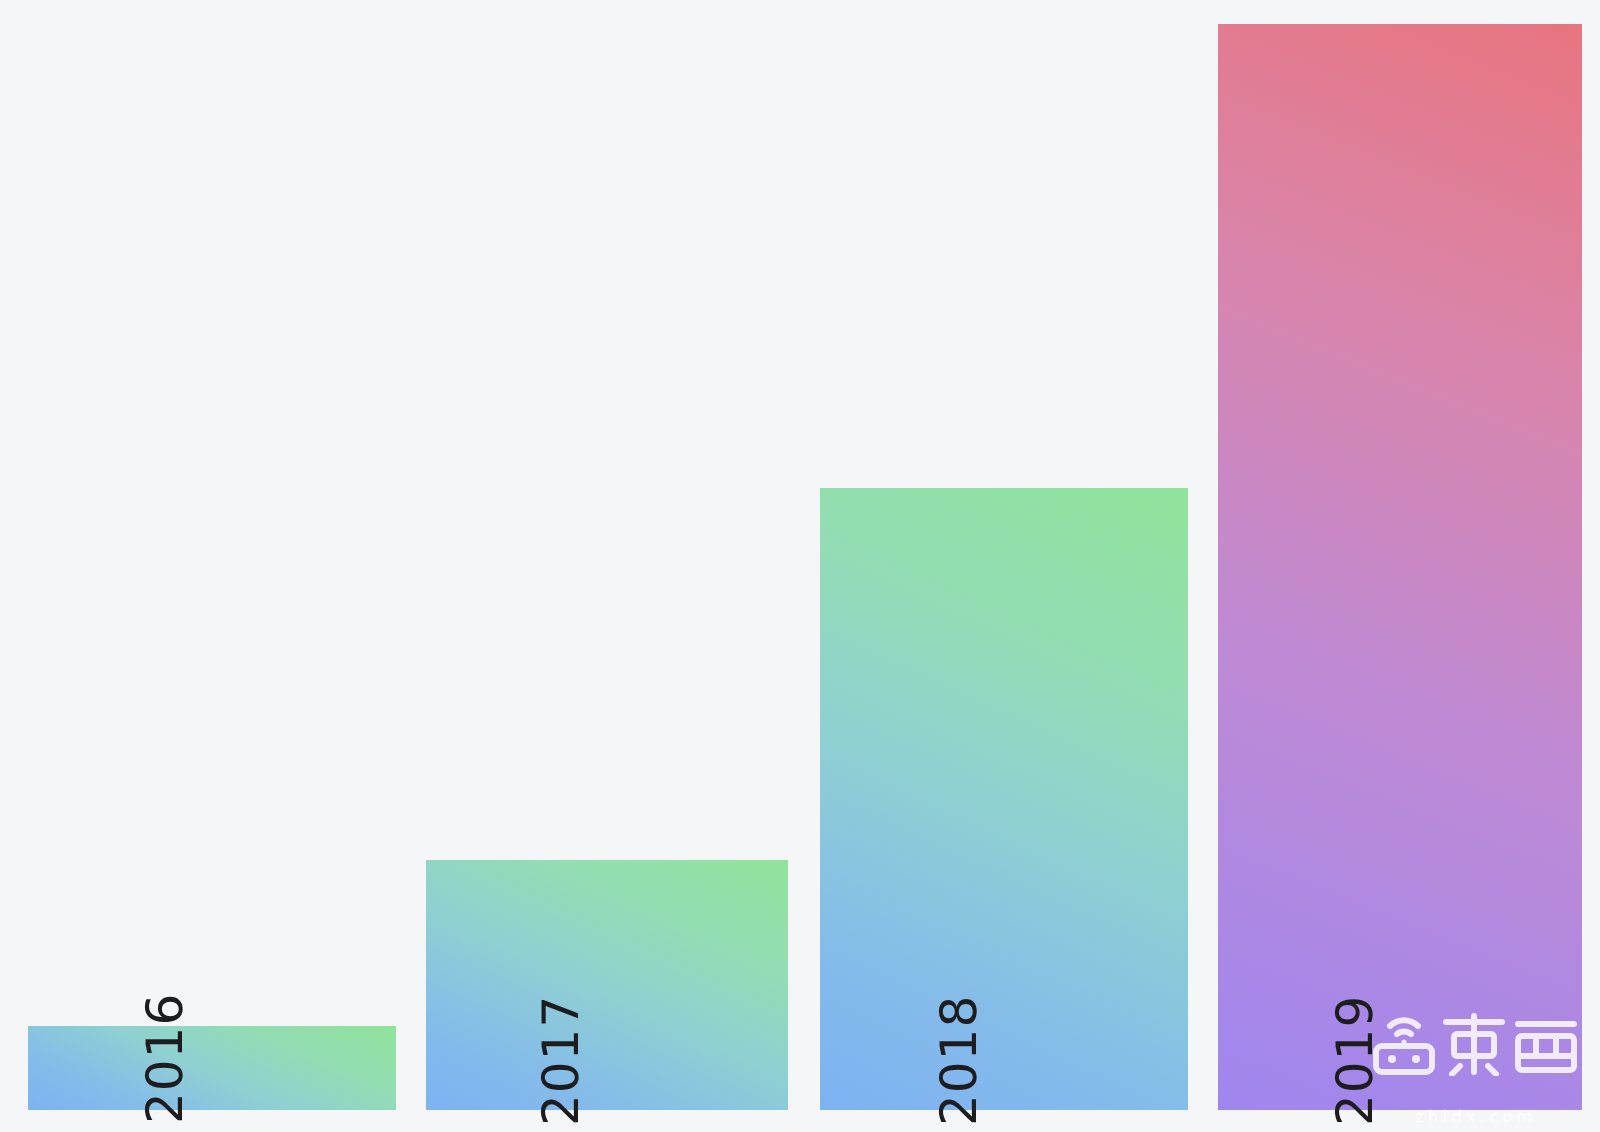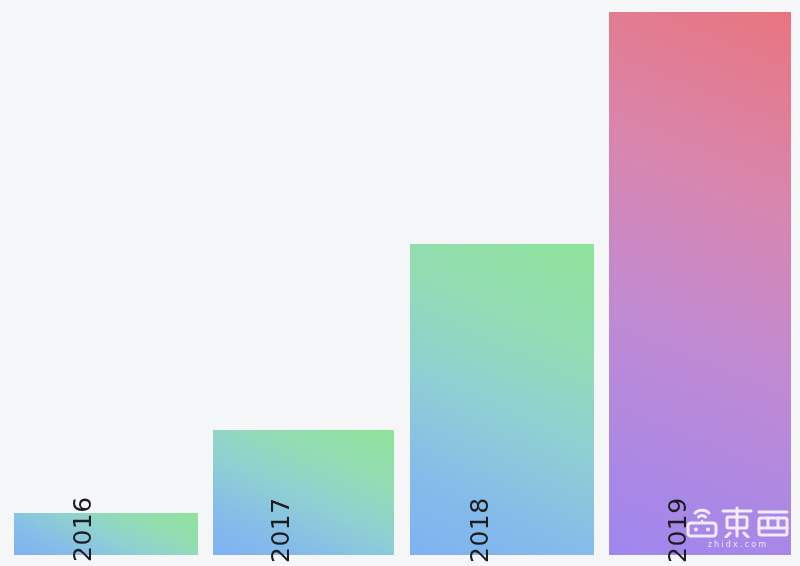--- a/index.html
+++ b/index.html
@@ -64,21 +64,21 @@
     width: 108px;
     height: 36px;
   }
   #watermark .wm-url {
     display: block;
     text-align: center;
     color: rgba(255,255,255,0.85);
     font-size: 8px;
     letter-spacing: 2.2px;
     font-family: "DejaVu Sans", "Liberation Sans", sans-serif;
-    margin-top: 2px;
+    margin-top: 16px;
   }
 </style>
 </head>
 <body>
 
 <div id="chart-canvas">
 
   <div class="bar ramp-bluegreen" style="left:14px; width:184px; height:42px;"></div>
   <div class="bar-label" style="left:95px; top:537px;">2016</div>
 

